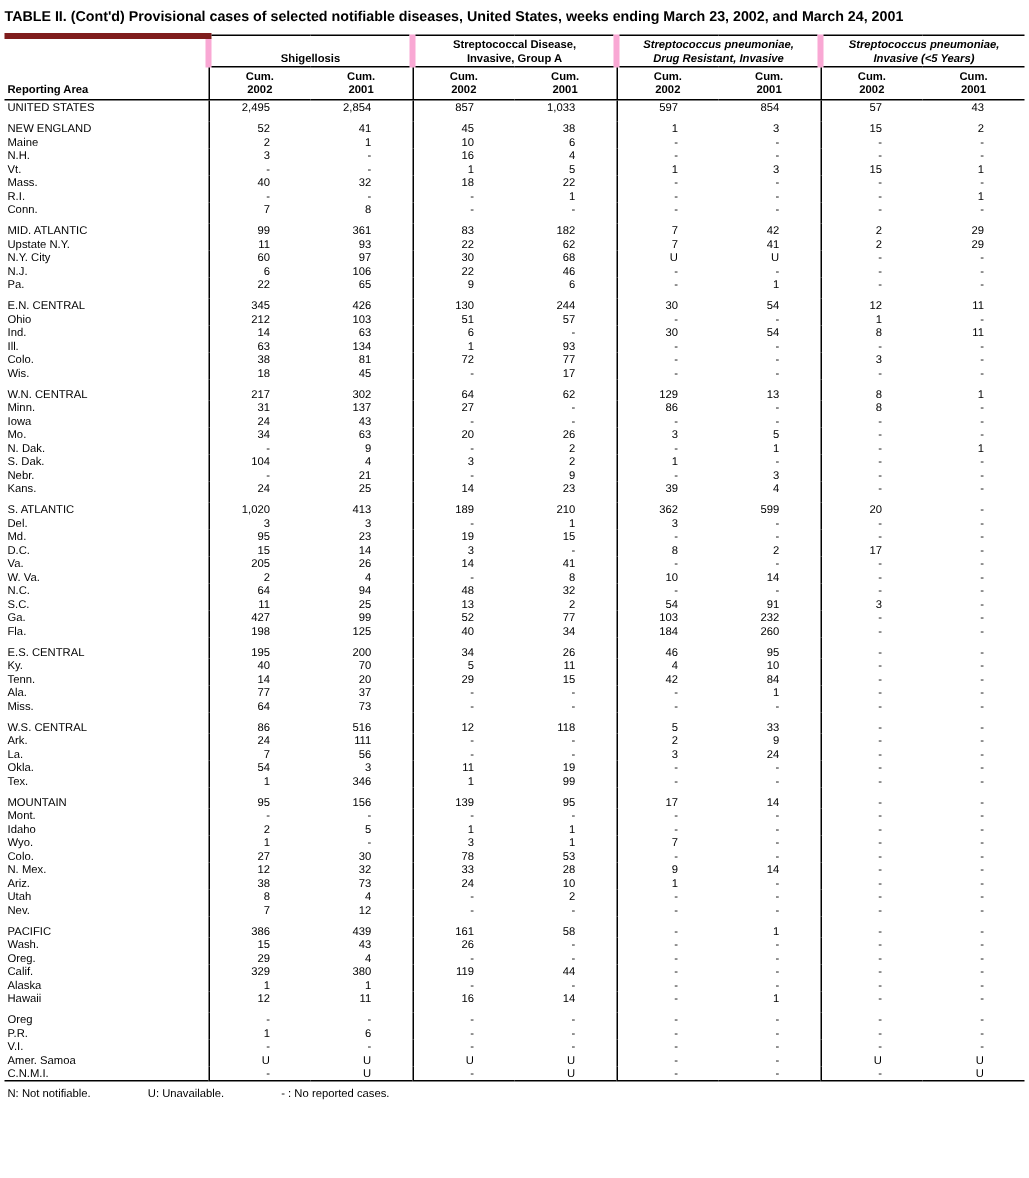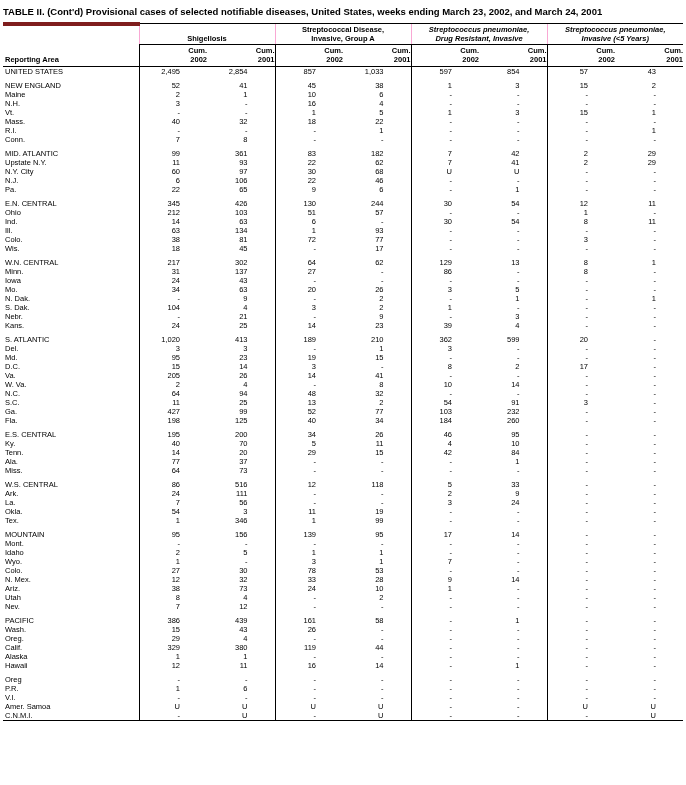--- a/index.html
+++ b/index.html
@@ -24,26 +24,26 @@
   th.area-h {
     text-align: left; vertical-align: bottom;
     padding: 0 0 2px 2px;
     border-top: 4px solid #7f1d1d;
     border-bottom: 1px solid #000;
   }
   th.group {
     text-align: center; vertical-align: bottom;
     border-top: 1px solid #000;
     border-bottom: 1px solid #000;
-    border-left: 1px solid #f9a8d4;
+    border-left: 4px solid #f9a8d4;
     padding: 2px 0 1px 0;
   }
   th.group.it { font-style: italic; }
   th.sub {
-    text-align: right; vertical-align: bottom;
+    text-align: center; vertical-align: bottom;
     border-bottom: 1px solid #000;
     padding: 2px 0 2px 0;
   }
   th.sub.gs, td.gs { border-left: 1px solid #000; }
 
   tbody td { font-size: 7.5px; line-height: 9px; height: 9px; padding: 0; white-space: nowrap; }
   td.area { text-align: left; padding-left: 2px; }
   td.num  { text-align: right; padding-right: 27px; }
   tr.gap td { height: 5px; line-height: 5px; font-size: 2px; }
 
@@ -966,15 +966,20 @@
           <td class="num">U</td>
           <td class="num gs">-</td>
           <td class="num">-</td>
           <td class="num gs">-</td>
           <td class="num">U</td>
         </tr>
       </tbody>
   </table>
 
   <div class="footnotes">
+    <div class="fn-line">
+      <span>N: Not notifiable.</span>
+      <span>U: Unavailable.</span>
+      <span>- : No reported cases.</span>
+    </div>
   </div>
 
 </div>
 
 </body></html>

